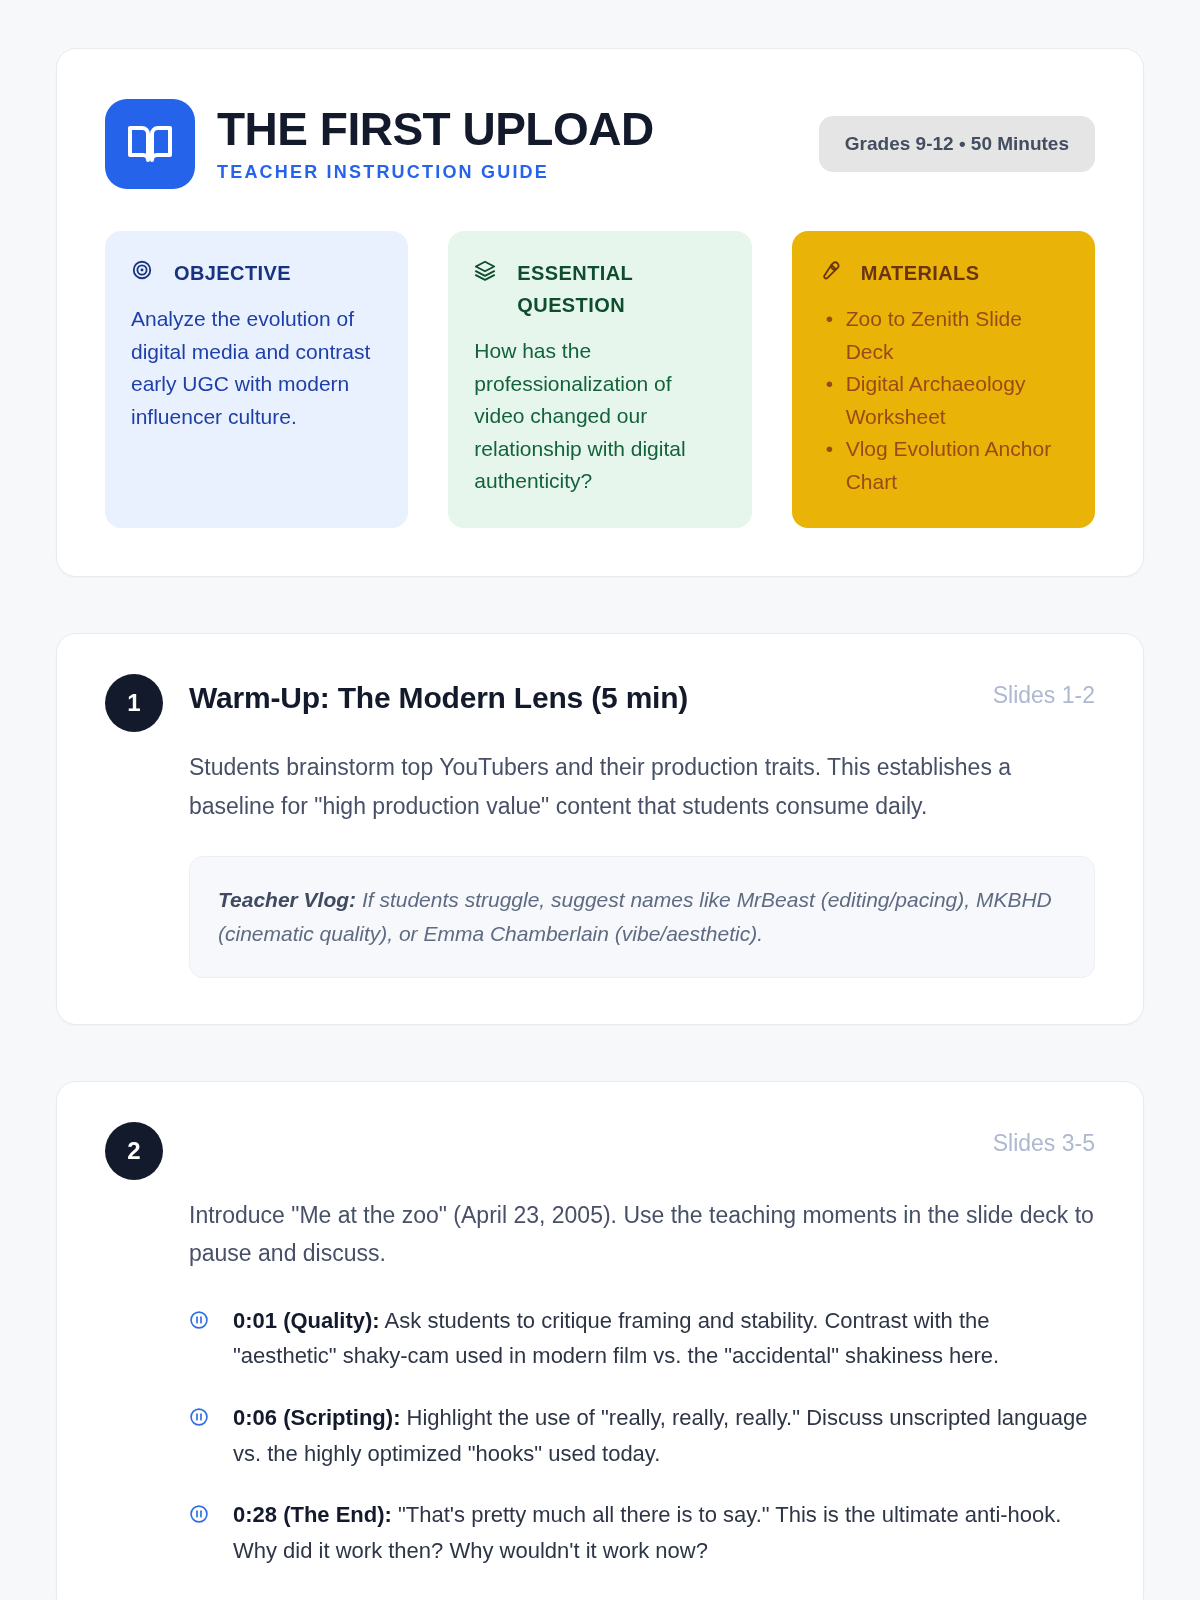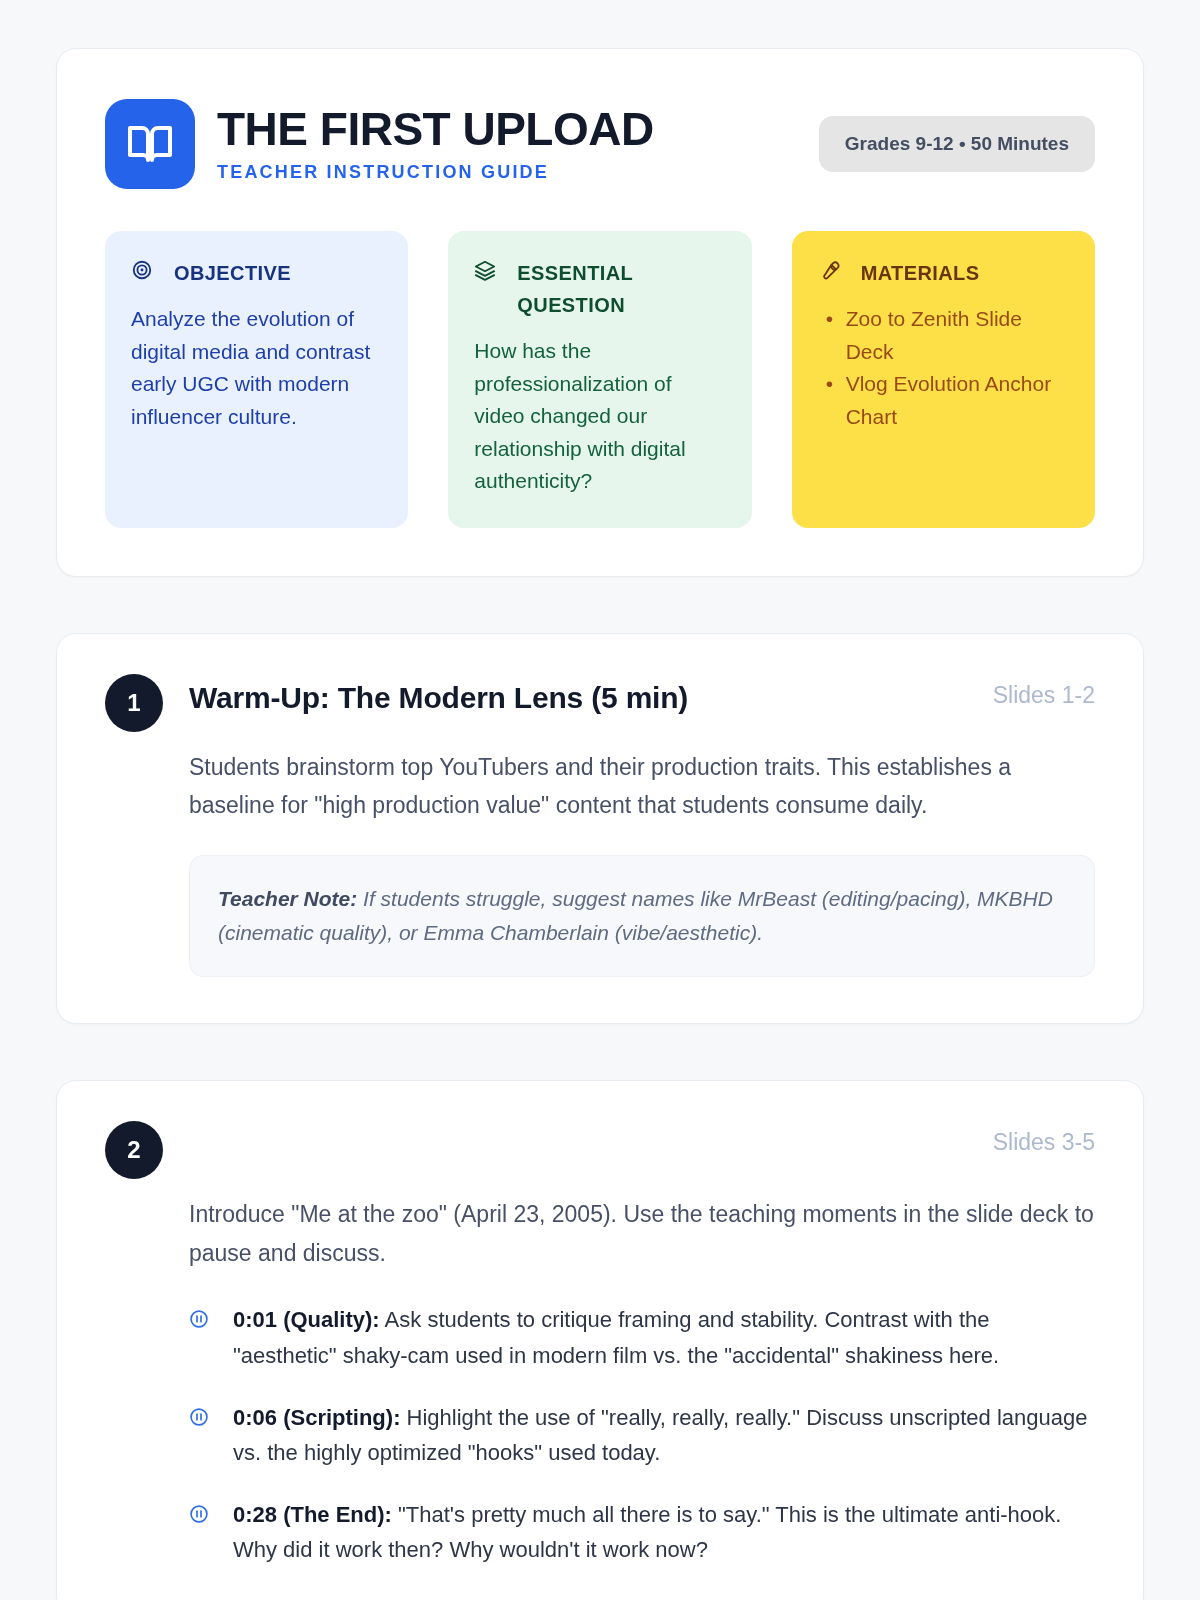--- a/index.html
+++ b/index.html
@@ -85,21 +85,21 @@
     gap: 40px;
     margin-top: 42px;
   }
 
   .info-card {
     border-radius: 16px;
     padding: 26px 26px 30px 26px;
   }
   .info-card.objective { background: #eaf1fe; }
   .info-card.question  { background: #e6f6ed; }
-  .info-card.materials { background: #fde047; }
+  .info-card.materials { background: #eab308; }
 
   .info-head {
     display: flex;
     align-items: flex-start;
     gap: 21px;
     margin-bottom: 14px;
   }
   .info-head .ico { flex: 0 0 22px; width: 22px; height: 22px; margin-top: 2px; }
   .info-head .ico svg { width: 22px; height: 22px; display: block; }
 
@@ -272,40 +272,41 @@
           <svg viewBox="0 0 24 24" fill="none" stroke="#6b3410" stroke-width="2" stroke-linecap="round" stroke-linejoin="round">
             <path d="M14.7 6.3a3.8 3.8 0 0 0 5 5l-9.4 9.4a2.1 2.1 0 0 1-3-3z"></path>
             <path d="M19.7 11.3 14.7 6.3l2.4-2.4a3.8 3.8 0 0 1 5 5z"></path>
           </svg>
         </span>
         <span class="info-title">MATERIALS</span>
       </div>
       <div class="info-body">
         <ul>
           <li>Zoo to Zenith Slide Deck</li>
+          <li>Digital Archaeology Worksheet</li>
           <li>Vlog Evolution Anchor Chart</li>
         </ul>
       </div>
     </div>
 
   </div>
 </div>
 
 <div class="card section-card">
   <div class="section-head">
     <div class="step-num">1</div>
     <div class="section-title">Warm-Up: The Modern Lens (5 min)</div>
     <div class="slides-tag">Slides 1-2</div>
   </div>
 
   <div class="section-body-wrap">
     <div class="section-desc">Students brainstorm top YouTubers and their production traits. This establishes a baseline for "high production value" content that students consume daily.</div>
 
     <div class="note-box">
-      <b>Teacher Note:</b><span> If students struggle, suggest names like MrBeast (editing/pacing), MKBHD (cinematic quality), or Emma Chamberlain (vibe/aesthetic).</span>
+      <b>Teacher Vlog:</b><span> If students struggle, suggest names like MrBeast (editing/pacing), MKBHD (cinematic quality), or Emma Chamberlain (vibe/aesthetic).</span>
     </div>
   </div>
 </div>
 
 <div class="card section-card">
   <div class="section-head">
     <div class="step-num">2</div>
     <div class="slides-tag">Slides 3-5</div>
   </div>
 

